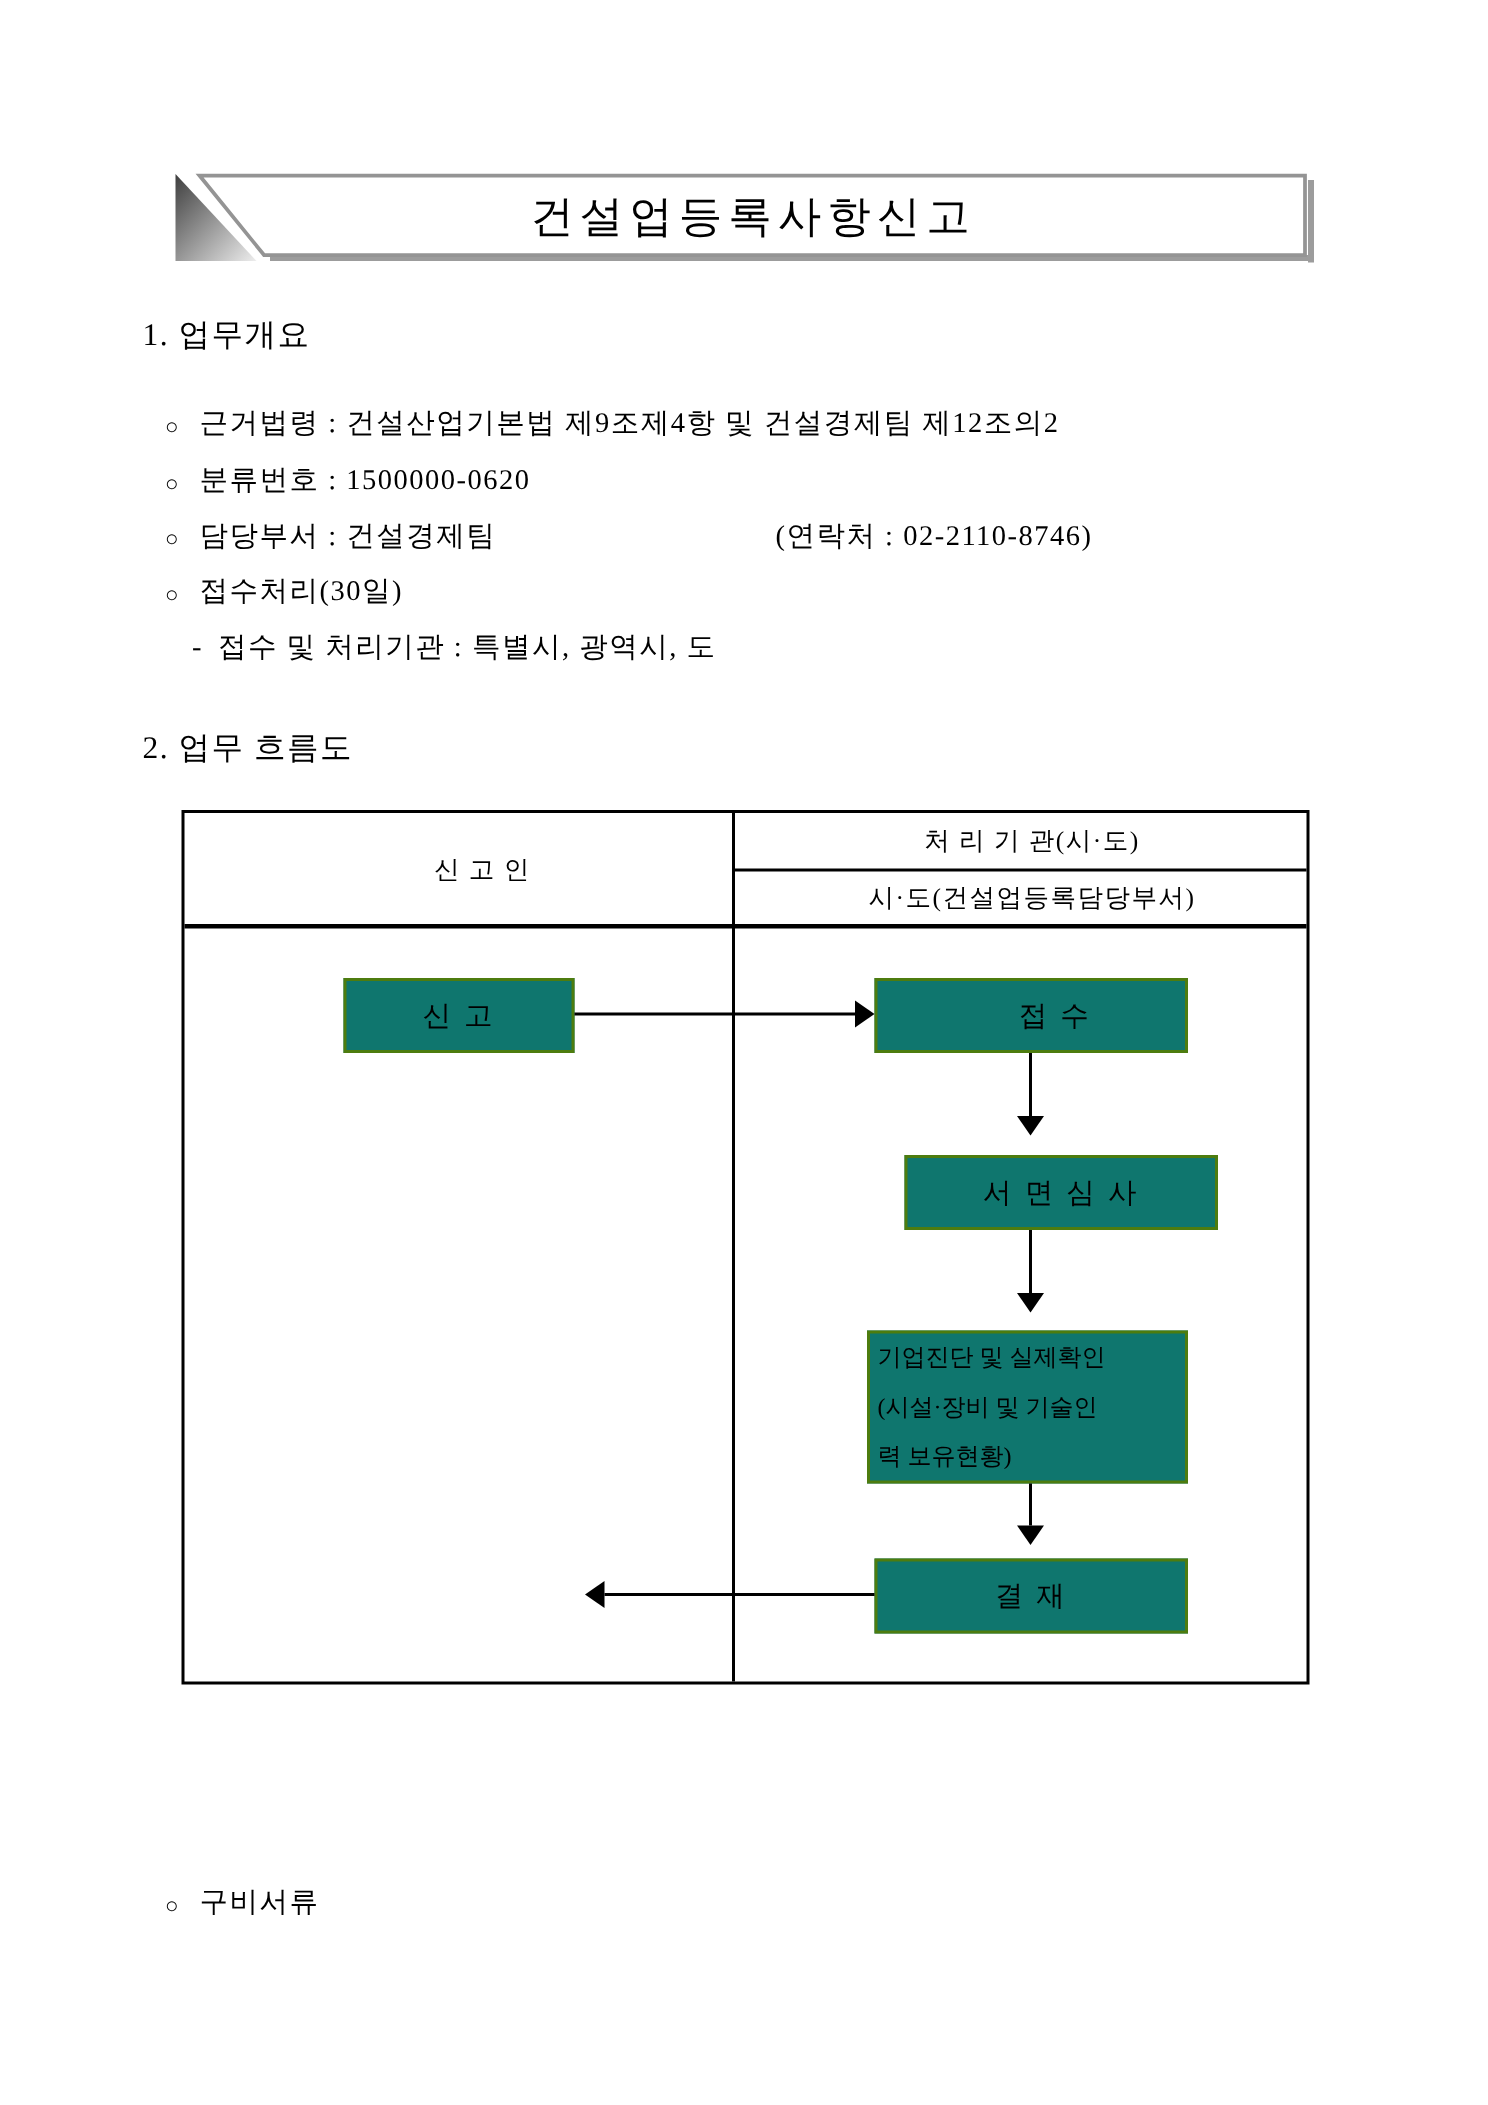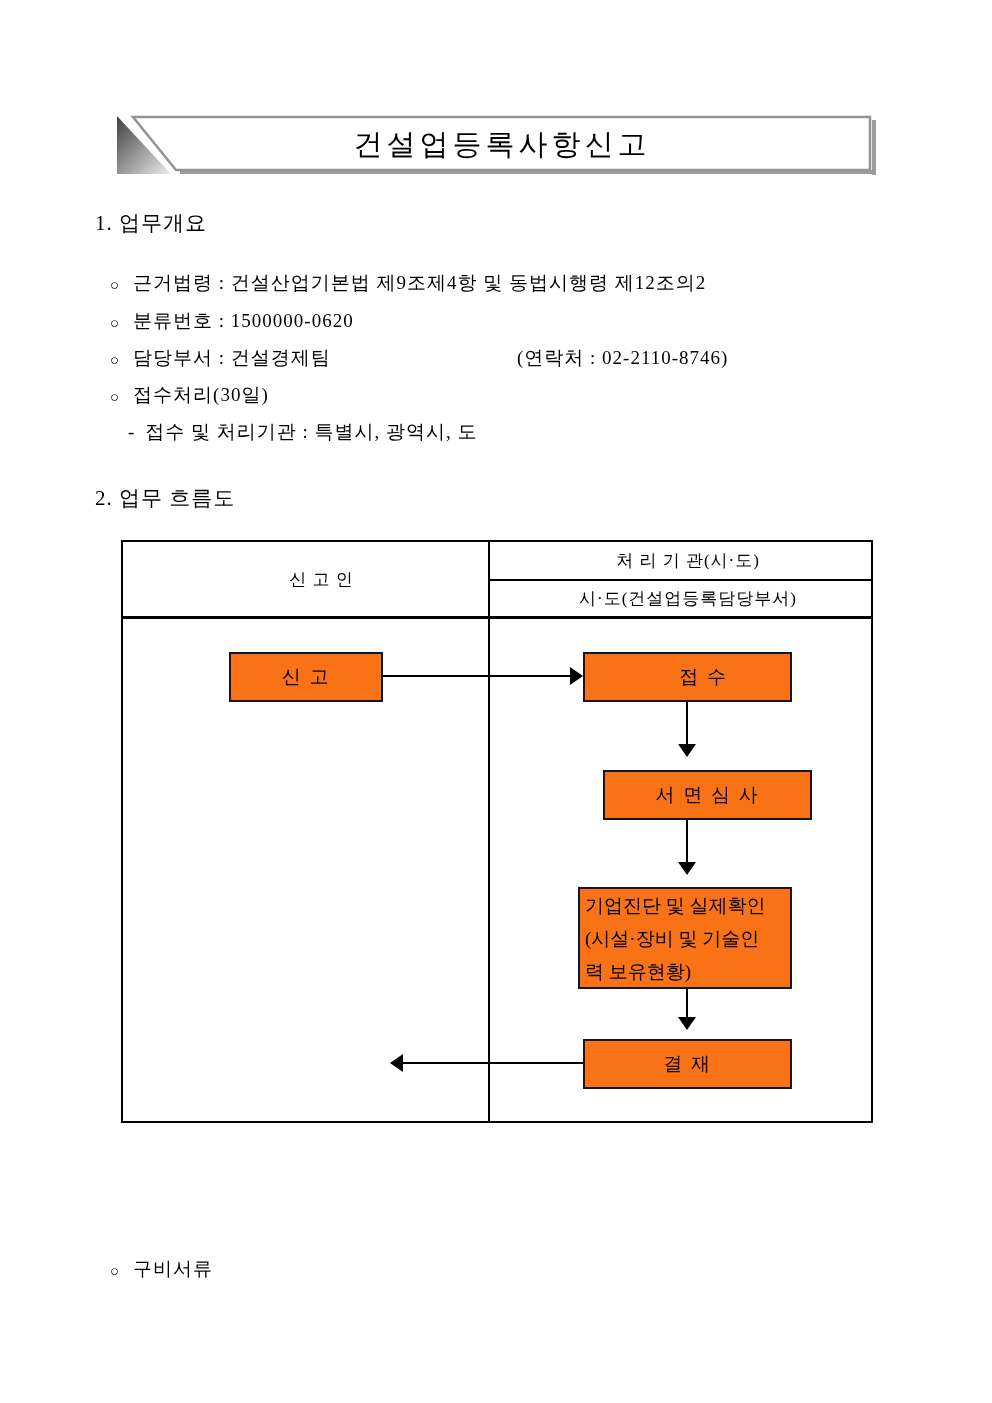--- a/index.html
+++ b/index.html
@@ -48,31 +48,31 @@
   .cell-label{
     position:absolute;display:flex;align-items:center;justify-content:center;
     font-size:17px;letter-spacing:1px;white-space:nowrap;margin-left:16px;
   }
   .lbl-reporter{left:0;top:0;width:365px;height:75px;}
   .lbl-agency{left:366px;top:0;right:0;height:37px;}
   .lbl-agency-sub{left:366px;top:38px;right:0;height:36px;}
 
   
   .flow-box{
-    position:absolute;border:2px solid #0f172a;box-sizing:border-box;background:#f97316;
+    position:absolute;border:2px solid #4d7c0f;box-sizing:border-box;background:#0f766e;
     display:flex;align-items:center;justify-content:center;
     font-size:19px;letter-spacing:2px;white-space:nowrap;
   }
   .fb-report{left:106px;top:110px;width:154px;height:50px;}
   .fb-receive{left:460px;top:110px;width:209px;height:50px;padding-left:32px;}
   .fb-review{left:480px;top:228px;width:209px;height:50px;}
   .fb-diagnosis{
     left:455px;top:345px;width:214px;height:102px;
     align-items:flex-start;justify-content:flex-start;
-    font-size:19px;line-height:33px;letter-spacing:0;
+    font-size:16px;line-height:33px;letter-spacing:0;
     white-space:pre-line;padding:0 2px 0 5px;
   }
   .fb-approval{left:460px;top:497px;width:209px;height:50px;}
   .fb-notify{left:106px;top:497px;width:154px;height:50px;}
 
   
   .aline-h{position:absolute;height:2px;background:#000;}
   .aline-v{position:absolute;width:2px;background:#000;}
   .tri{position:absolute;width:0;height:0;}
   .tri-right{border-left:13px solid #000;border-top:9px solid transparent;border-bottom:9px solid transparent;}
@@ -106,21 +106,21 @@
     <rect x="70" y="62" width="696" height="4" fill="#9c9c9c"></rect>
     <polygon points="23,9 760,9 760,62 66,62" fill="#ffffff" stroke="#949494" stroke-width="2.5"></polygon>
     <polygon points="7,8 7,66 61,66" fill="url(#foldGrad)"></polygon>
   </svg>
   <div class="banner-title">건설업등록사항신고</div>
 
   <div class="heading" style="top:209px;">1. 업무개요</div>
 
   <div class="bullet-row" style="top:270px;">
     <span class="bullet">○</span>
-    <span>근거법령 : 건설산업기본법 제9조제4항 및 동법시행령 제12조의2</span>
+    <span>근거법령 : 건설산업기본법 제9조제4항 및 건설경제팀 제12조의2</span>
   </div>
   <div class="bullet-row" style="top:308px;">
     <span class="bullet">○</span>
     <span>분류번호 : 1500000-0620</span>
   </div>
   <div class="bullet-row" style="top:345px;">
     <span class="bullet">○</span>
     <span>담당부서 : 건설경제팀</span>
     <span class="contact-text">(연락처 : 02-2110-8746)</span>
   </div>

